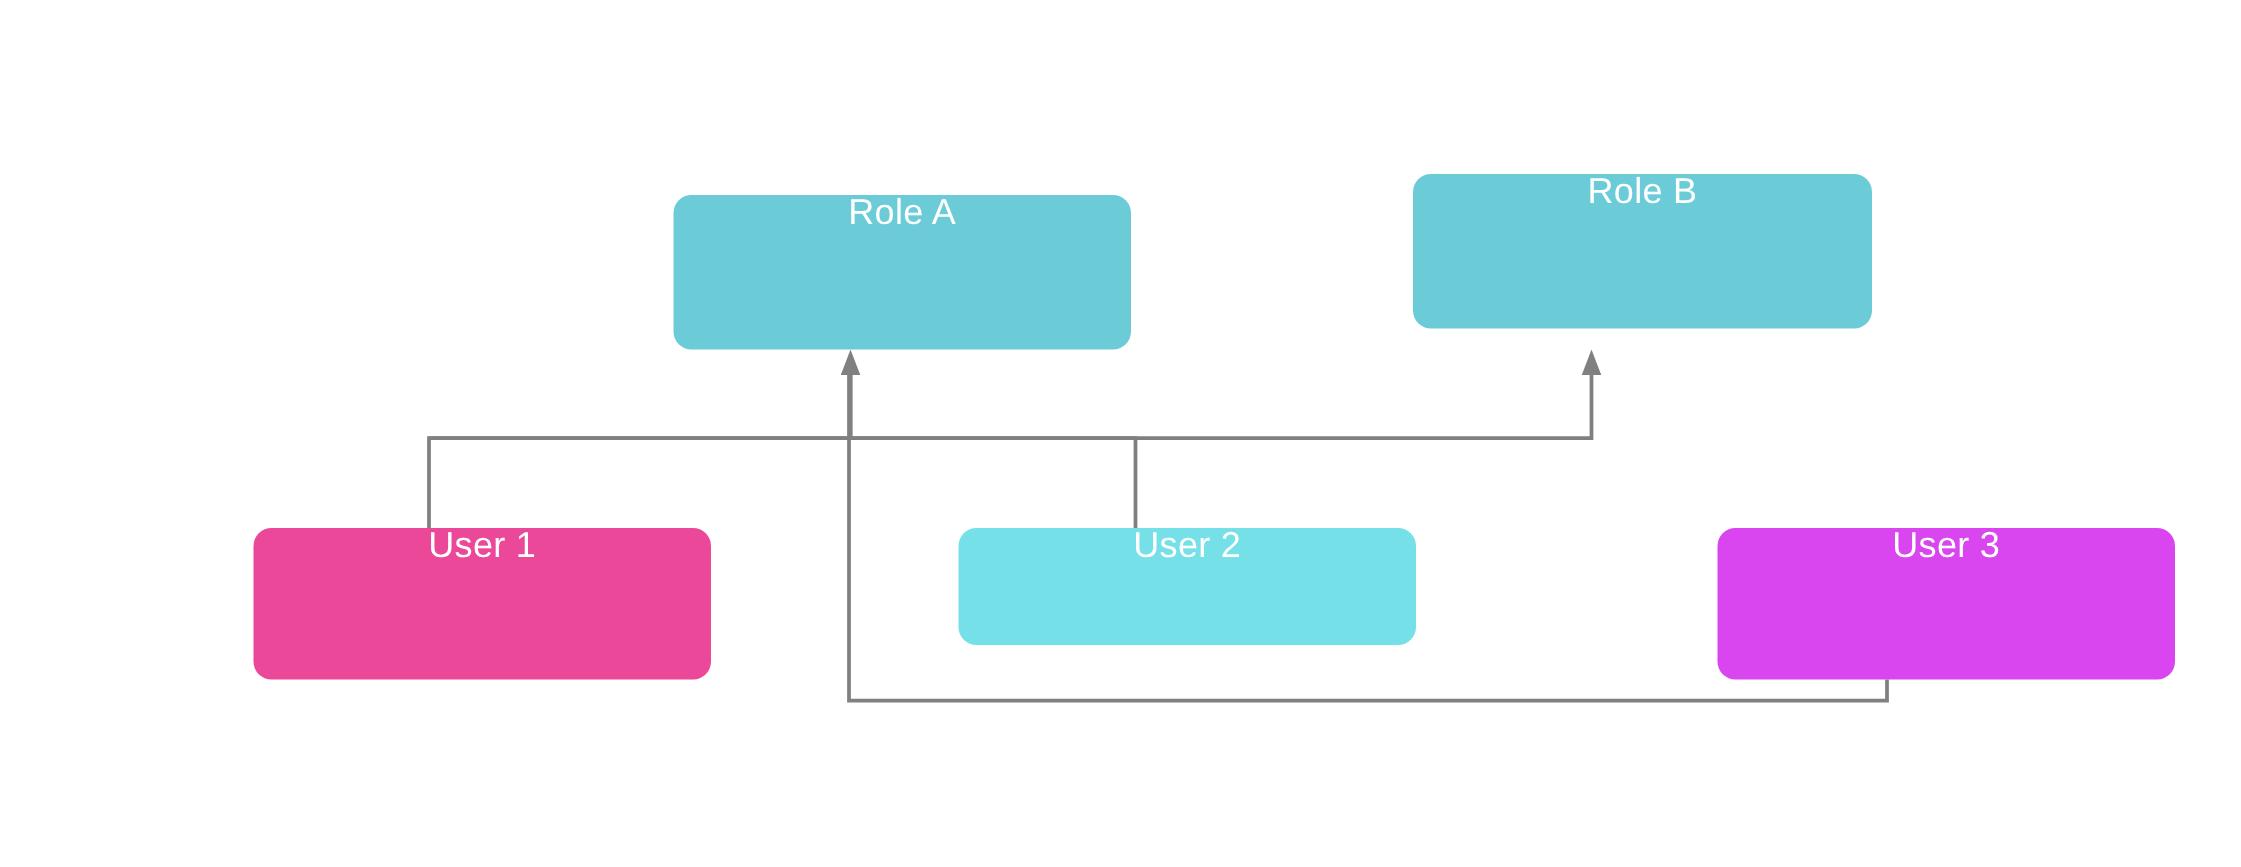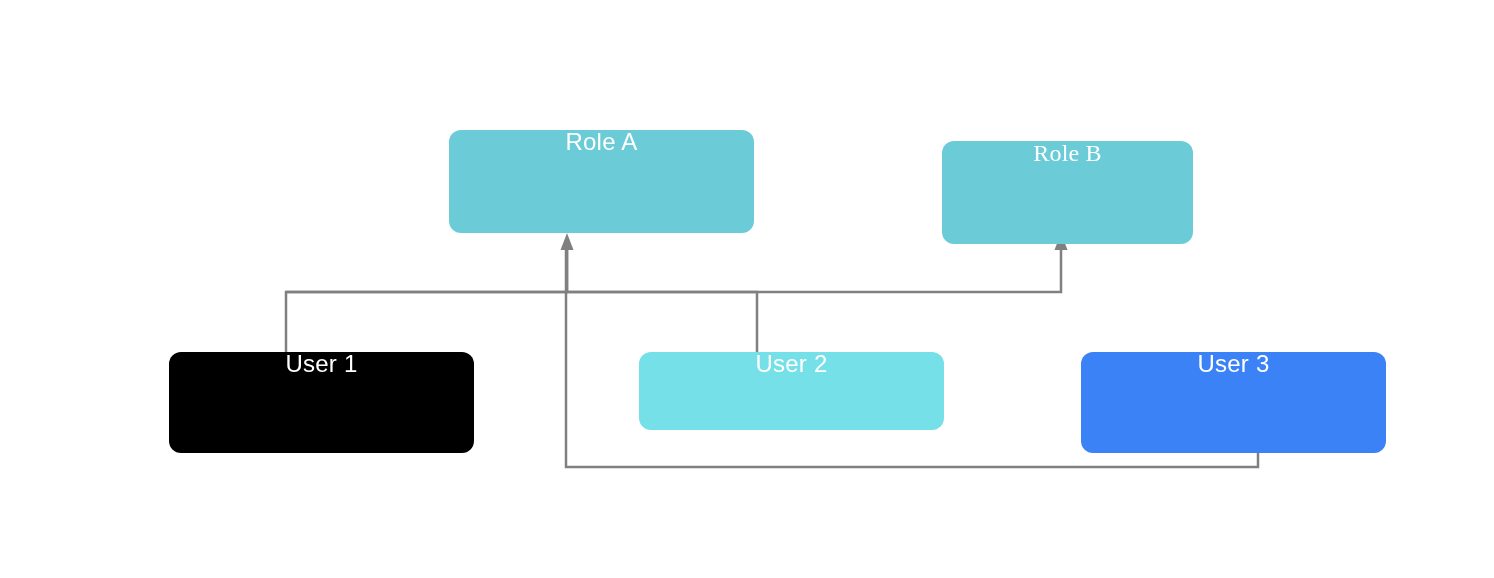--- a/index.html
+++ b/index.html
@@ -65,27 +65,27 @@
     <g id="arrowheads-group">
         <polygon points="567,233 560.5,250 573.5,250" fill="#808080"></polygon>
         <polygon points="1061,233 1054.5,250 1067.5,250" fill="#808080"></polygon>
       </g>
   </svg>
 
   <div id="nodes-layer">
       <div class="node role-node" style="left: 415px; top: 130px; width: 305px; height: 103px; background: rgb(107, 204, 216);">
         <span class="node-label" style="color: rgb(255, 255, 255);">Role A</span>
       </div>
-      <div class="node role-node" style="left: 908px; top: 141px; width: 251px; height: 103px; background: rgb(107, 204, 216); font-family: Liberation Serif, serif;">
+      <div class="node role-node" style="left: 908px; top: 116px; width: 306px; height: 103px; background: rgb(107, 204, 216);">
         <span class="node-label" style="color: rgb(255, 255, 255);">Role B</span>
       </div>
-      <div class="node user-node" style="left: 135px; top: 352px; width: 305px; height: 101px; background: #000000;">
+      <div class="node user-node" style="left: 135px; top: 352px; width: 305px; height: 101px; background: #ec4899;">
         <span class="node-label" style="color: rgb(255, 255, 255);">User 1</span>
       </div>
       <div class="node user-node" style="left: 605px; top: 352px; width: 305px; height: 78px; background: rgb(118, 224, 232);">
         <span class="node-label" style="color: rgb(255, 255, 255);">User 2</span>
       </div>
-      <div class="node user-node" style="left: 1047px; top: 352px; width: 305px; height: 101px; background: #3b82f6;">
+      <div class="node user-node" style="left: 1111px; top: 352px; width: 305px; height: 101px; background: #d946ef;">
         <span class="node-label" style="color: rgb(255, 255, 255);">User 3</span>
       </div>
     </div>
 
 </div>
 
 </body></html>

